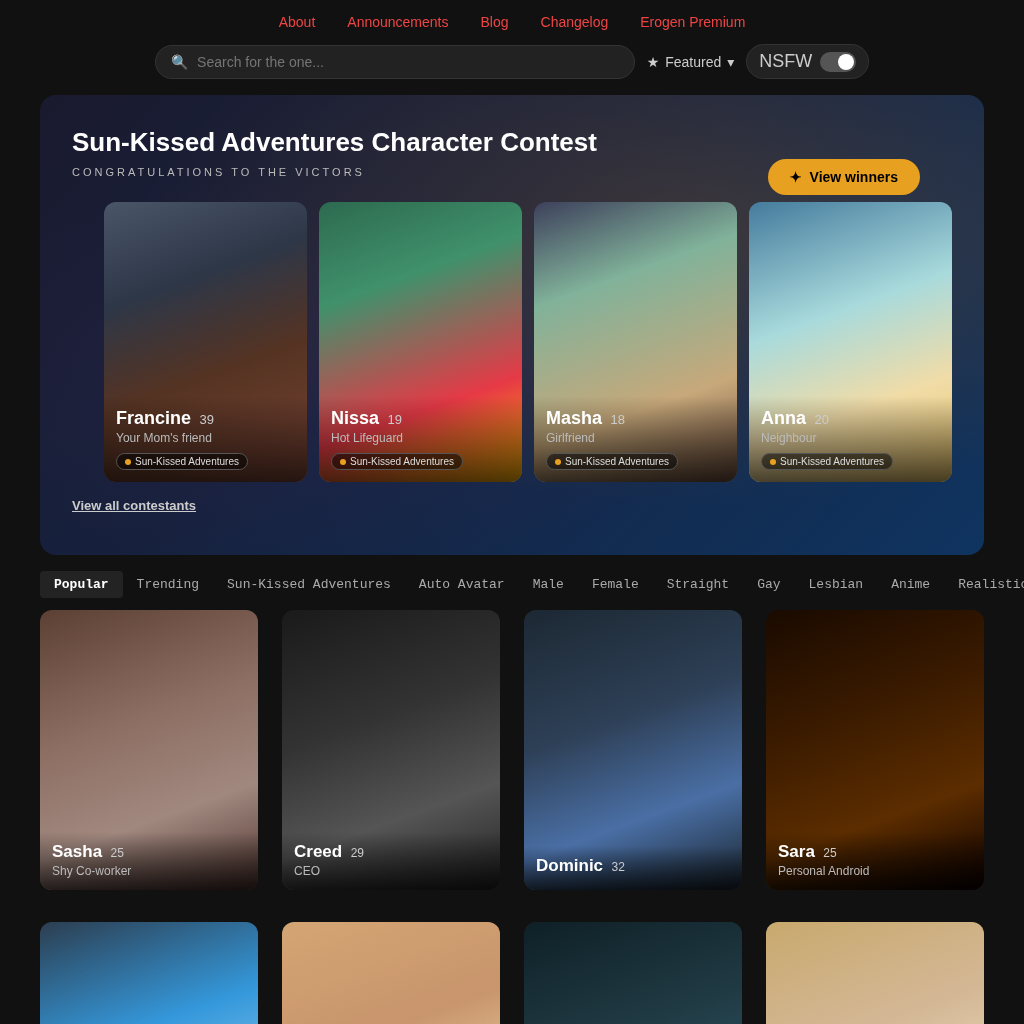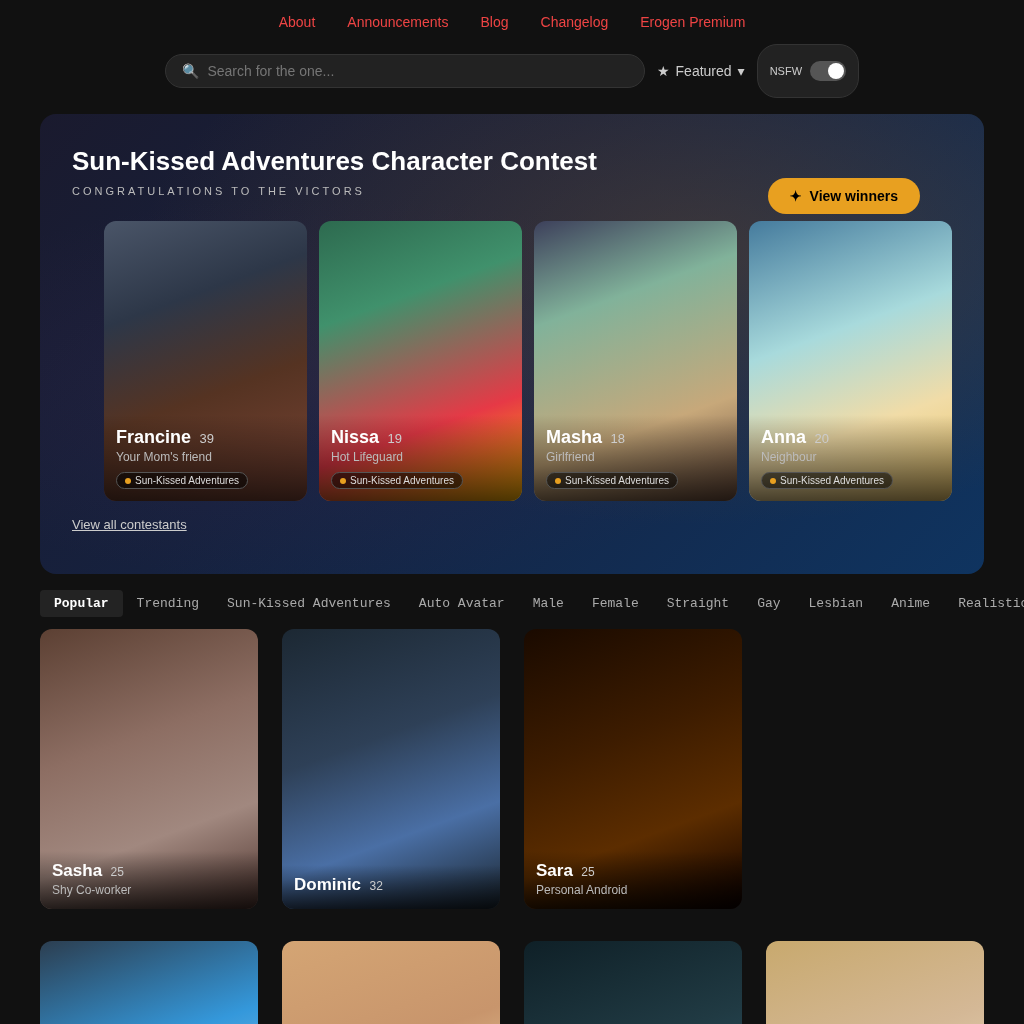--- a/index.html
+++ b/index.html
@@ -68,22 +68,22 @@
       cursor: pointer;
       font-size: 14px;
     }
     .nsfw-toggle {
       display: flex;
       align-items: center;
       gap: 8px;
       background: #222;
       border: 1px solid #333;
       border-radius: 20px;
-      padding: 16px 12px;
-      font-size: 11px;
+      padding: 6px 12px;
+      font-size: 18px;
       color: #ccc;
     }
     .toggle-pill {
       width: 36px;
       height: 20px;
       background: #555;
       border-radius: 10px;
       position: relative;
       cursor: pointer;
     }
@@ -217,20 +217,21 @@
       background: #e8a020;
       display: inline-block;
     }
 
     .view-contestants {
       margin-top: 16px;
       color: #ccc;
       font-size: 13px;
       cursor: pointer;
       text-decoration: underline;
+      font-weight: bold;
     }
 
     
     .filter-tabs {
       display: flex;
       gap: 0;
       padding: 16px 40px 12px;
       overflow-x: hidden;
       align-items: flex-end;
       font-family: Liberation Mono, monospace;
@@ -417,20 +418,29 @@
   <div class="char-card img-sasha">
     <div class="char-card-overlay">
       <div>
         <span class="char-name">Sasha</span>
         <span class="char-age">25</span>
       </div>
       <div class="char-role">Shy Co-worker</div>
     </div>
   </div>
 
+  <div class="char-card img-creed">
+    <div class="char-card-overlay">
+      <div>
+        <span class="char-name">Creed</span>
+        <span class="char-age">29</span>
+      </div>
+      <div class="char-role">CEO</div>
+    </div>
+  </div>
 
   <div class="char-card img-dominic">
     <div class="char-card-overlay">
       <div>
         <span class="char-name">Dominic</span>
         <span class="char-age">32</span>
       </div>
       <div class="char-role"></div>
     </div>
   </div>

